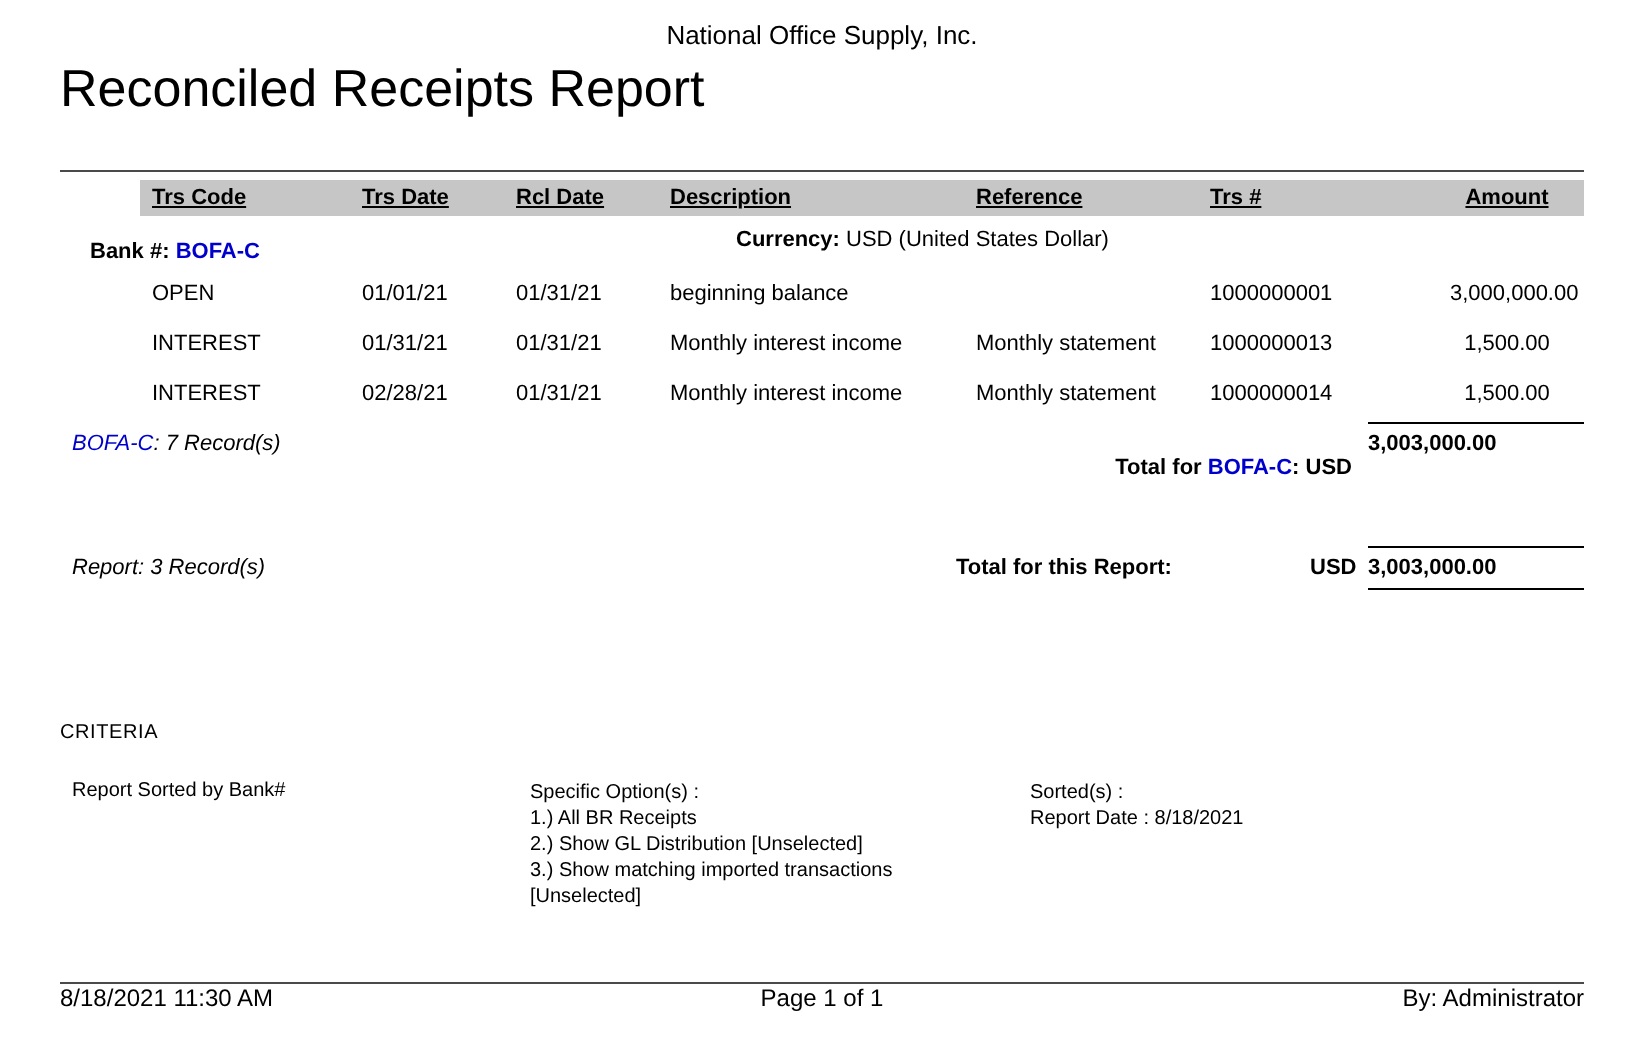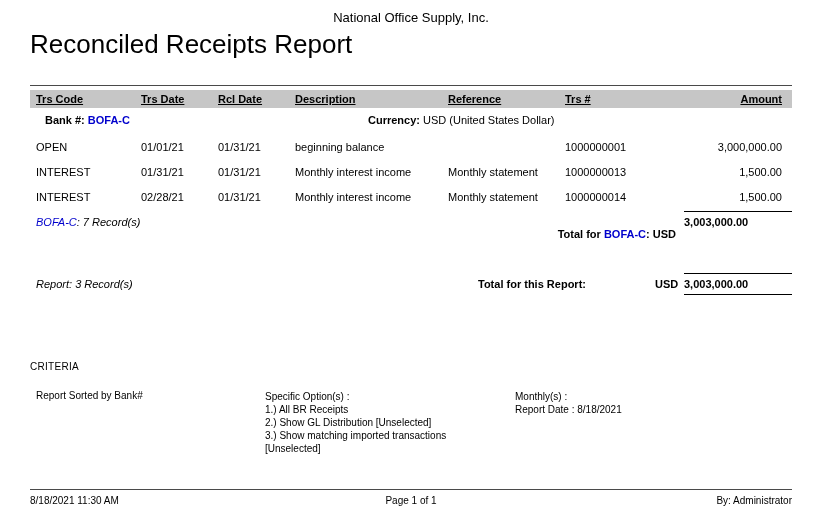--- a/index.html
+++ b/index.html
@@ -19,32 +19,33 @@
   .rule { border-top:1px solid #4a4a4a; }
   .top-rule { margin-top:26px; }
 
   
   .grid7 {
     display:grid;
     grid-template-columns:105px 77px 77px 153px 117px 120px 1fr;
     align-items:center;
     padding-left:6px;
     font-size:11px;
+    margin-left:40px;
   }
   .thead {
     background:#c6c6c6;
     height:18px;
     margin-top:4px;
     font-weight:bold;
   }
   .thead span { text-decoration:underline; }
-  .col-amount { text-align:right; padding-right:10px; }
+  .col-amount { text-align:center; padding-right:10px; }
 
   .bank-row { position:relative; height:26px; font-size:11px; }
-  .bank-left { position:absolute; left:6px; top:6px;padding-left:9px; }
+  .bank-left { position:absolute; left:6px; top:12px;padding-left:9px; }
   .currency-part { position:absolute; left:338px; top:6px; }
 
   .trow { height:25px; }
 
   .bold { font-weight:bold; }
   .italic { font-style:italic; }
   .link { color:#0000cc; }
 
   .summary-row { position:relative; height:26px; font-size:11px; }
   .records { position:absolute; left:6px; top:7px; }
@@ -66,23 +67,22 @@
   .criteria-body { position:relative; margin-top:18px; font-size:10px; height:80px; }
   .crit-left  { position:absolute; left:6px;   top:0; }
   .crit-mid   { position:absolute; left:235px; top:0; }
   .crit-right { position:absolute; left:485px; top:0; }
   .crit-mid div, .crit-right div { line-height:13px; }
 
   
   .footer {
     position:absolute; left:30px; right:28px; bottom:14px;
     border-top:1px solid #4a4a4a;
-    padding-top:5px;
     display:grid; grid-template-columns:1fr 1fr 1fr;
-    font-size:10px;
+    font-size:12px;
   }
   .footer .center { text-align:center; }
   .footer .right  { text-align:right; }
 </style>
 </head>
 <body>
 
 <div class="page">
 
   <div class="company">National Office Supply, Inc.</div>
@@ -163,21 +163,21 @@
   <div class="criteria-body">
     <div class="crit-left">Report Sorted by Bank#</div>
     <div class="crit-mid">
       <div>Specific Option(s) :</div>
       <div>1.) All BR Receipts</div>
       <div>2.) Show GL Distribution [Unselected]</div>
       <div>3.) Show matching imported transactions</div>
       <div>[Unselected]</div>
     </div>
     <div class="crit-right">
-      <div>Monthly(s) :</div>
+      <div>Sorted(s) :</div>
       <div>Report Date : 8/18/2021</div>
     </div>
   </div>
 
   <div class="footer">
     <span>8/18/2021 11:30 AM</span>
     <span class="center">Page 1 of 1</span>
     <span class="right">By: Administrator</span>
   </div>
 

